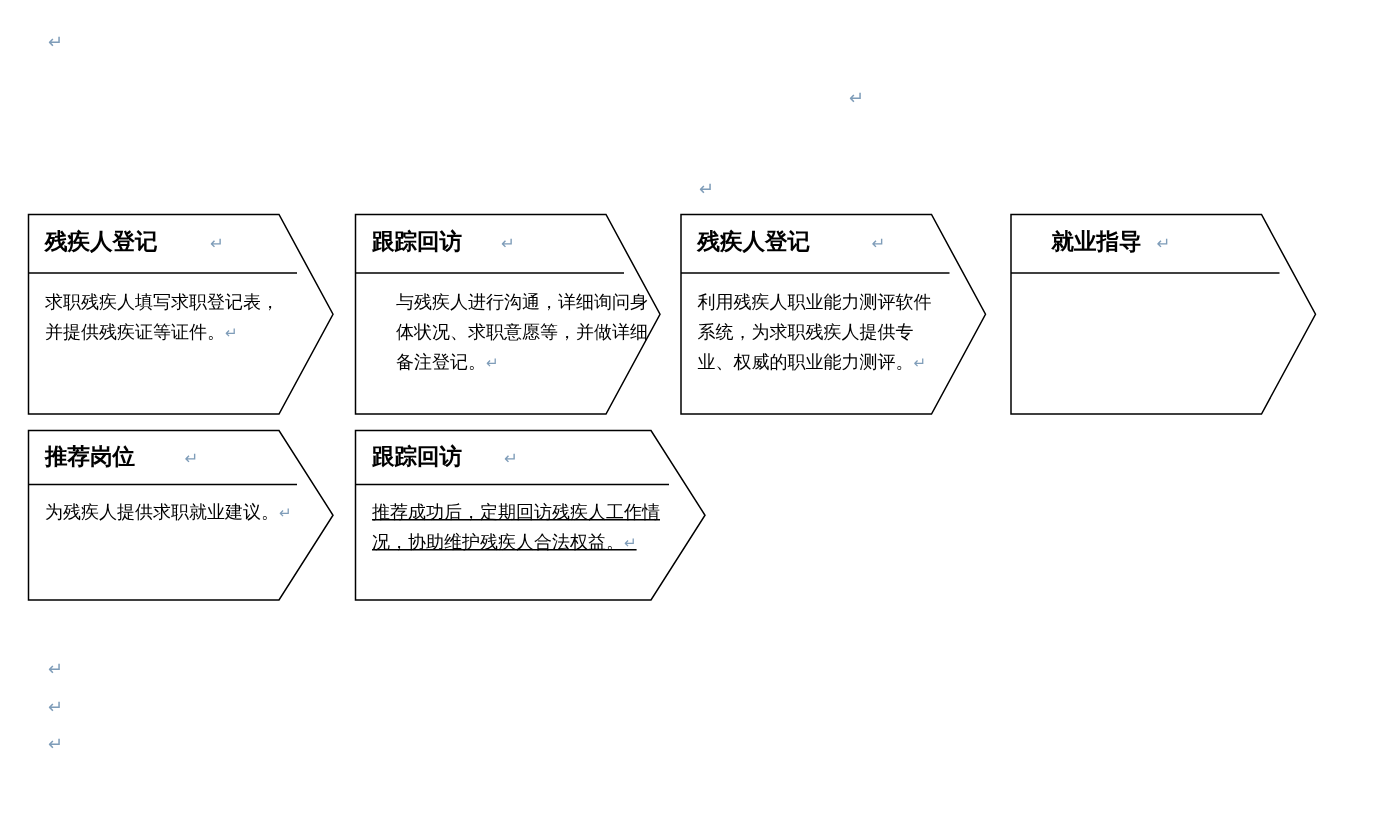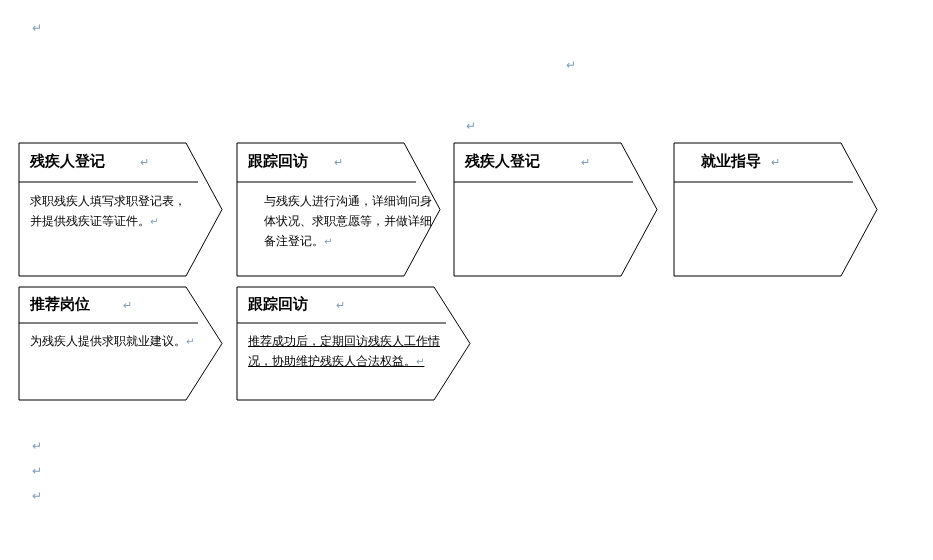--- a/index.html
+++ b/index.html
@@ -114,20 +114,21 @@
     <div class="chev-body" style="left:28px; top:49px; width:168px;"><span>与残疾人进行沟通，详细询问身体状况、求职意愿等，并做详细备注登记。</span><span class="mark">↵</span></div>
   </div>
 
   <div class="chevron" style="left:453px; top:142px; width:205px; height:135px;">
     <svg width="205" height="135" viewBox="0 0 205 135">
       <polygon points="1,1 168,1 204,67.5 168,134 1,134" fill="#ffffff" stroke="#000000" stroke-width="1"></polygon>
       <line x1="1" y1="40" x2="180" y2="40" stroke="#000000" stroke-width="1"></line>
     </svg>
     <div class="chev-head" style="left:12px; top:10px;">残疾人登记</div>
     <span class="chev-head-mark" style="left:128px; top:14px;">↵</span>
+    <div class="chev-body" style="left:12px; top:49px; width:165px;"><span>利用残疾人职业能力测评软件系统，为求职残疾人提供专业、权威的职业能力测评。</span><span class="mark">↵</span></div>
   </div>
 
   <div class="chevron" style="left:673px; top:142px; width:205px; height:135px;">
     <svg width="205" height="135" viewBox="0 0 205 135">
       <polygon points="1,1 168,1 204,67.5 168,134 1,134" fill="#ffffff" stroke="#000000" stroke-width="1"></polygon>
       <line x1="1" y1="40" x2="180" y2="40" stroke="#000000" stroke-width="1"></line>
     </svg>
     <div class="chev-head" style="left:28px; top:10px;">就业指导</div>
     <span class="chev-head-mark" style="left:98px; top:14px;">↵</span>
   </div>

